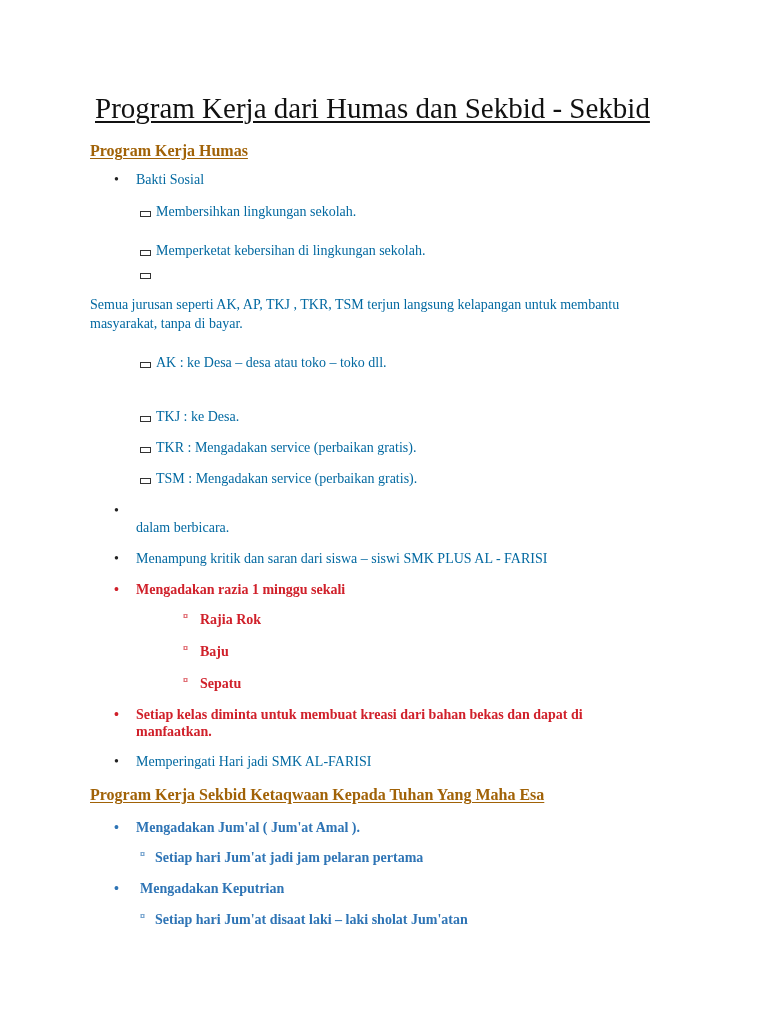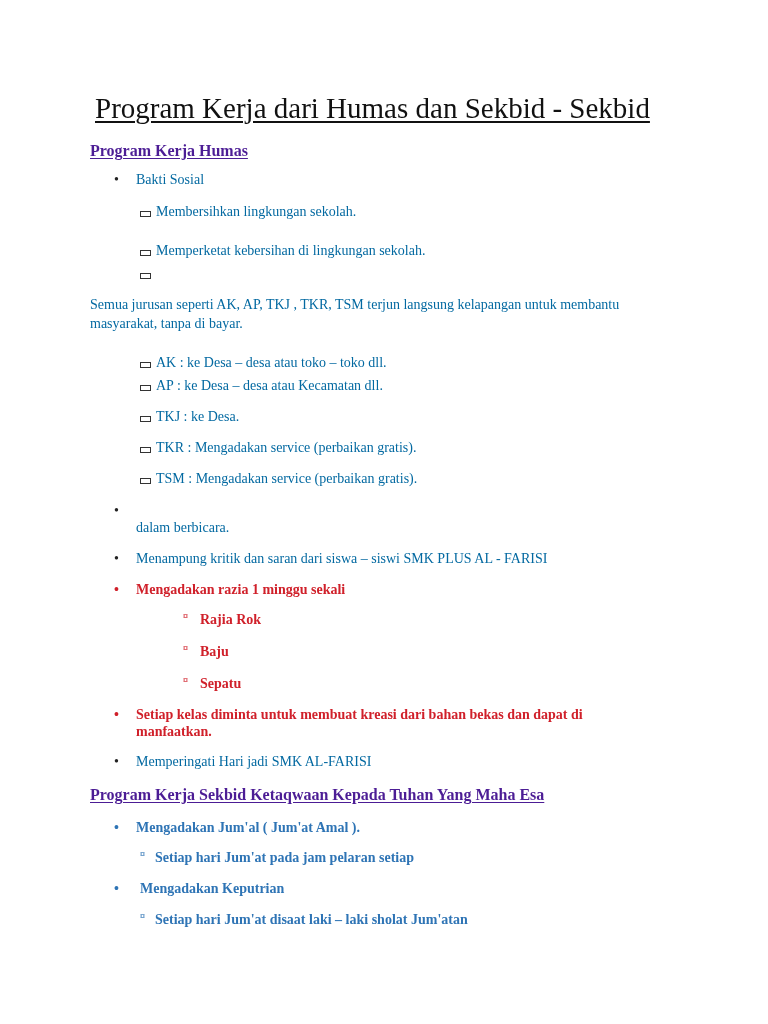--- a/index.html
+++ b/index.html
@@ -3,21 +3,21 @@
 <meta charset="utf-8">
 <style>
   html, body { margin: 0; padding: 0; background: #ffffff; }
   body { width: 768px; height: 1024px; position: relative; overflow: hidden;
          font-family: "Liberation Serif", "DejaVu Serif", serif; color: #1a1a1a; }
   .page { position: absolute; left: 0; top: 0; width: 632px; height: 1024px; }
   .abs { position: absolute; white-space: nowrap; }
   .title { left: 95px; top: 92px; font-size: 29px; text-decoration: underline;
            text-decoration-thickness: 2px; text-underline-offset: 3px; color: #111; }
   .heading { font-weight: bold; font-size: 16px; text-decoration: underline;
-             text-underline-offset: 2px; color: #4c1d95; }
+             text-underline-offset: 2px; color: #a16207; }
   .txt { font-size: 14px; color: #0369a1; }
   .bullet { font-size: 14px; color: #222; }
   .sub-box { display: inline-block; width: 9px; height: 4px; border: 1px solid #333;
              margin-right: 5px; vertical-align: -1px; }
   .red { color: #d0202a; font-weight: bold; }
   .blue { color: #2e74b5; font-weight: bold; }
 </style>
 </head>
 <body>
 
@@ -31,21 +31,20 @@
   <div class="abs txt" style="left:136px; top:172px;">Bakti Sosial</div>
 
   <div class="abs txt" style="left:140px; top:204px;"><span class="sub-box"></span><span>Membersihkan lingkungan sekolah.</span></div>
   <div class="abs txt" style="left:140px; top:235px;margin-top:8px;"><span class="sub-box"></span><span>Memperketat kebersihan di lingkungan sekolah.</span></div>
   <div class="abs txt" style="left:140px; top:266px;"><span class="sub-box"></span></div>
 
   <div class="abs txt" style="left:90px; top:297px;">Semua jurusan seperti AK, AP, TKJ , TKR, TSM terjun langsung kelapangan untuk membantu</div>
   <div class="abs txt" style="left:90px; top:316px;">masyarakat, tanpa di bayar.</div>
 
   <div class="abs txt" style="left:140px; top:355px;text-align:center;"><span class="sub-box"></span><span>AK : ke Desa – desa atau toko – toko dll.</span></div>
-  <div class="abs txt" style="left:140px; top:378px;"><span class="sub-box"></span><span>AP : ke Desa – desa atau Kecamatan dll.</span></div>
   <div class="abs txt" style="left:140px; top:409px;"><span class="sub-box"></span><span>TKJ : ke Desa.</span></div>
   <div class="abs txt" style="left:140px; top:440px;"><span class="sub-box"></span><span>TKR : Mengadakan service (perbaikan gratis).</span></div>
   <div class="abs txt" style="left:140px; top:471px;"><span class="sub-box"></span><span>TSM : Mengadakan service (perbaikan gratis).</span></div>
 
   <div class="abs bullet" style="left:114px; top:503px;">•</div>
   <div class="abs txt" style="left:136px; top:520px;">dalam berbicara.</div>
 
   <div class="abs bullet" style="left:114px; top:551px;">•</div>
   <div class="abs txt" style="left:136px; top:551px;">Menampung kritik dan saran dari siswa – siswi SMK PLUS AL - FARISI</div>
 
@@ -64,20 +63,20 @@
   <div class="abs txt red" style="left:136px; top:724px;">manfaatkan.</div>
 
   <div class="abs bullet" style="left:114px; top:754px;">•</div>
   <div class="abs txt" style="left:136px; top:754px;">Memperingati Hari jadi SMK AL-FARISI</div>
 
   <div class="abs heading" style="left:90px; top:786px;">Program Kerja Sekbid Ketaqwaan Kepada Tuhan Yang Maha Esa</div>
 
   <div class="abs bullet blue" style="left:114px; top:820px;">•</div>
   <div class="abs txt blue" style="left:136px; top:820px;">Mengadakan Jum'al ( Jum'at Amal ).</div>
   <div class="abs blue" style="left:140px; top:848px; font-size:10px;">¤</div>
-  <div class="abs txt blue" style="left:155px; top:850px;">Setiap hari Jum'at pada jam pelaran setiap</div>
+  <div class="abs txt blue" style="left:155px; top:850px;">Setiap hari Jum'at jadi jam pelaran pertama</div>
 
   <div class="abs bullet blue" style="left:114px; top:881px;">•</div>
   <div class="abs txt blue" style="left:140px; top:881px;">Mengadakan Keputrian</div>
   <div class="abs blue" style="left:140px; top:910px; font-size:10px;">¤</div>
   <div class="abs txt blue" style="left:155px; top:912px;">Setiap hari Jum'at disaat laki – laki sholat Jum'atan</div>
 
 </div>
 
 </body></html>

